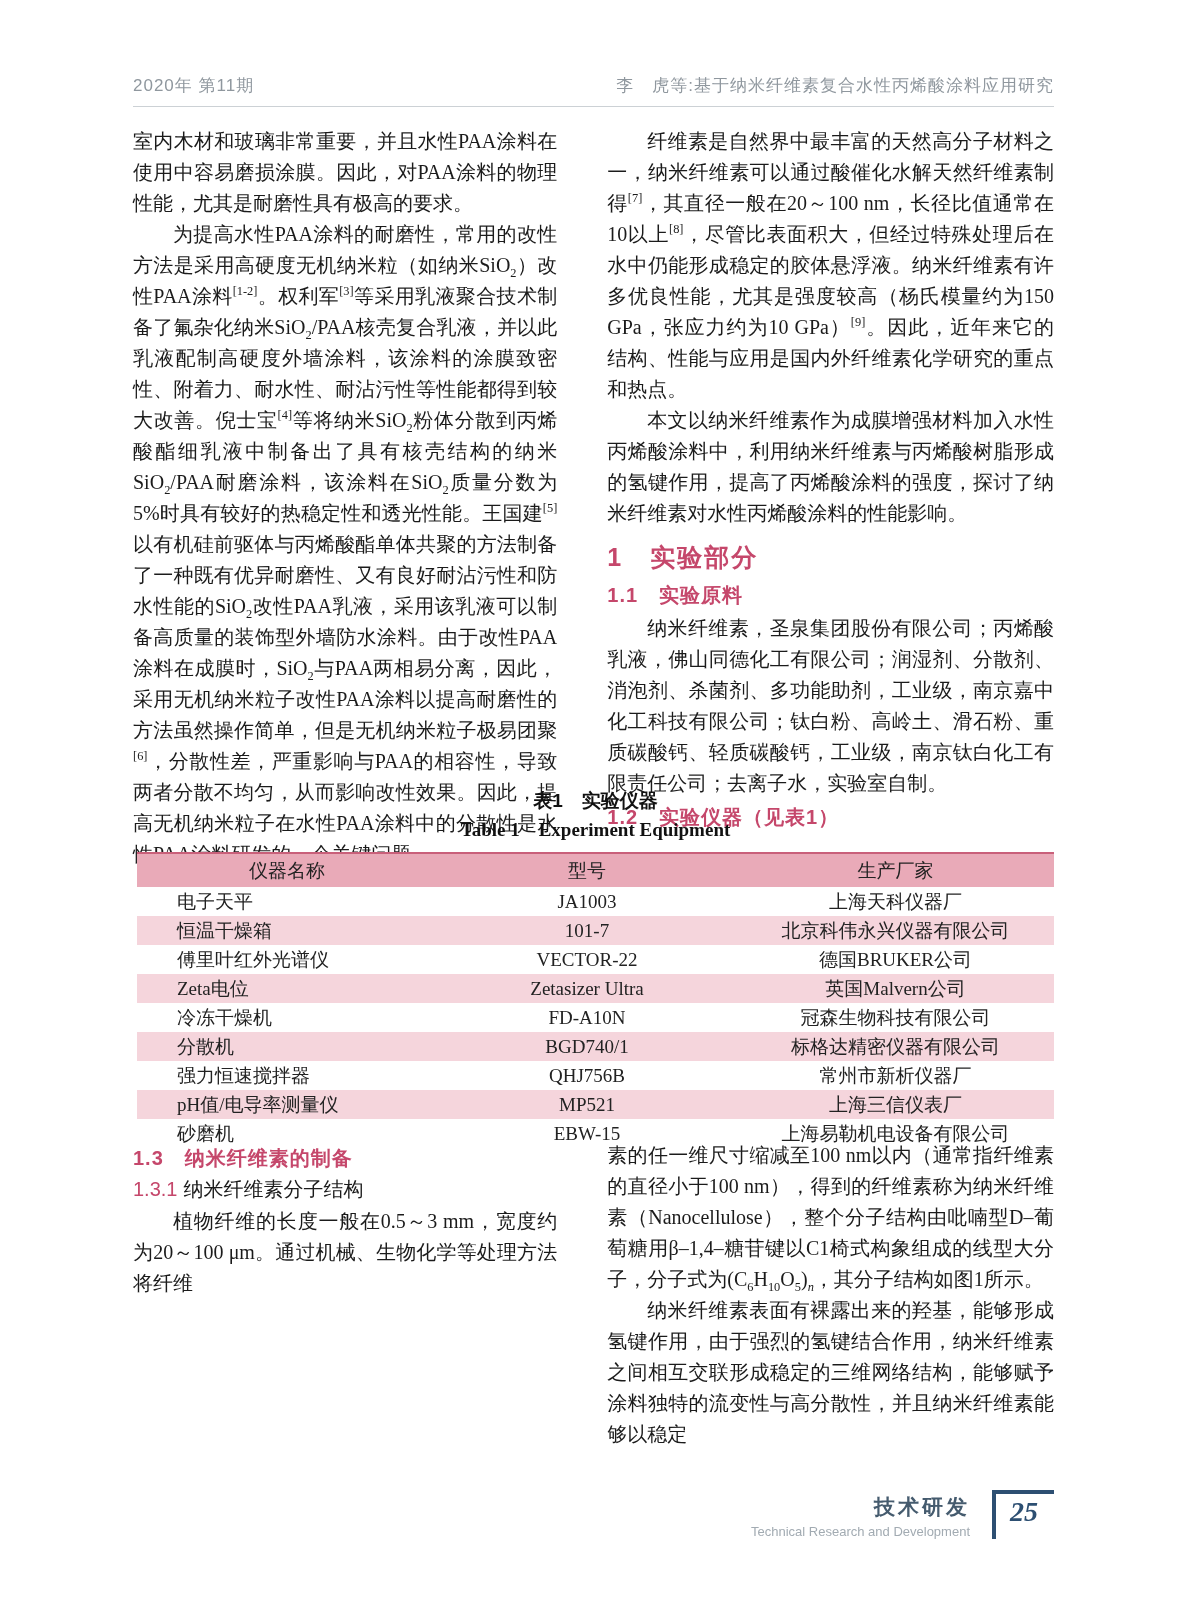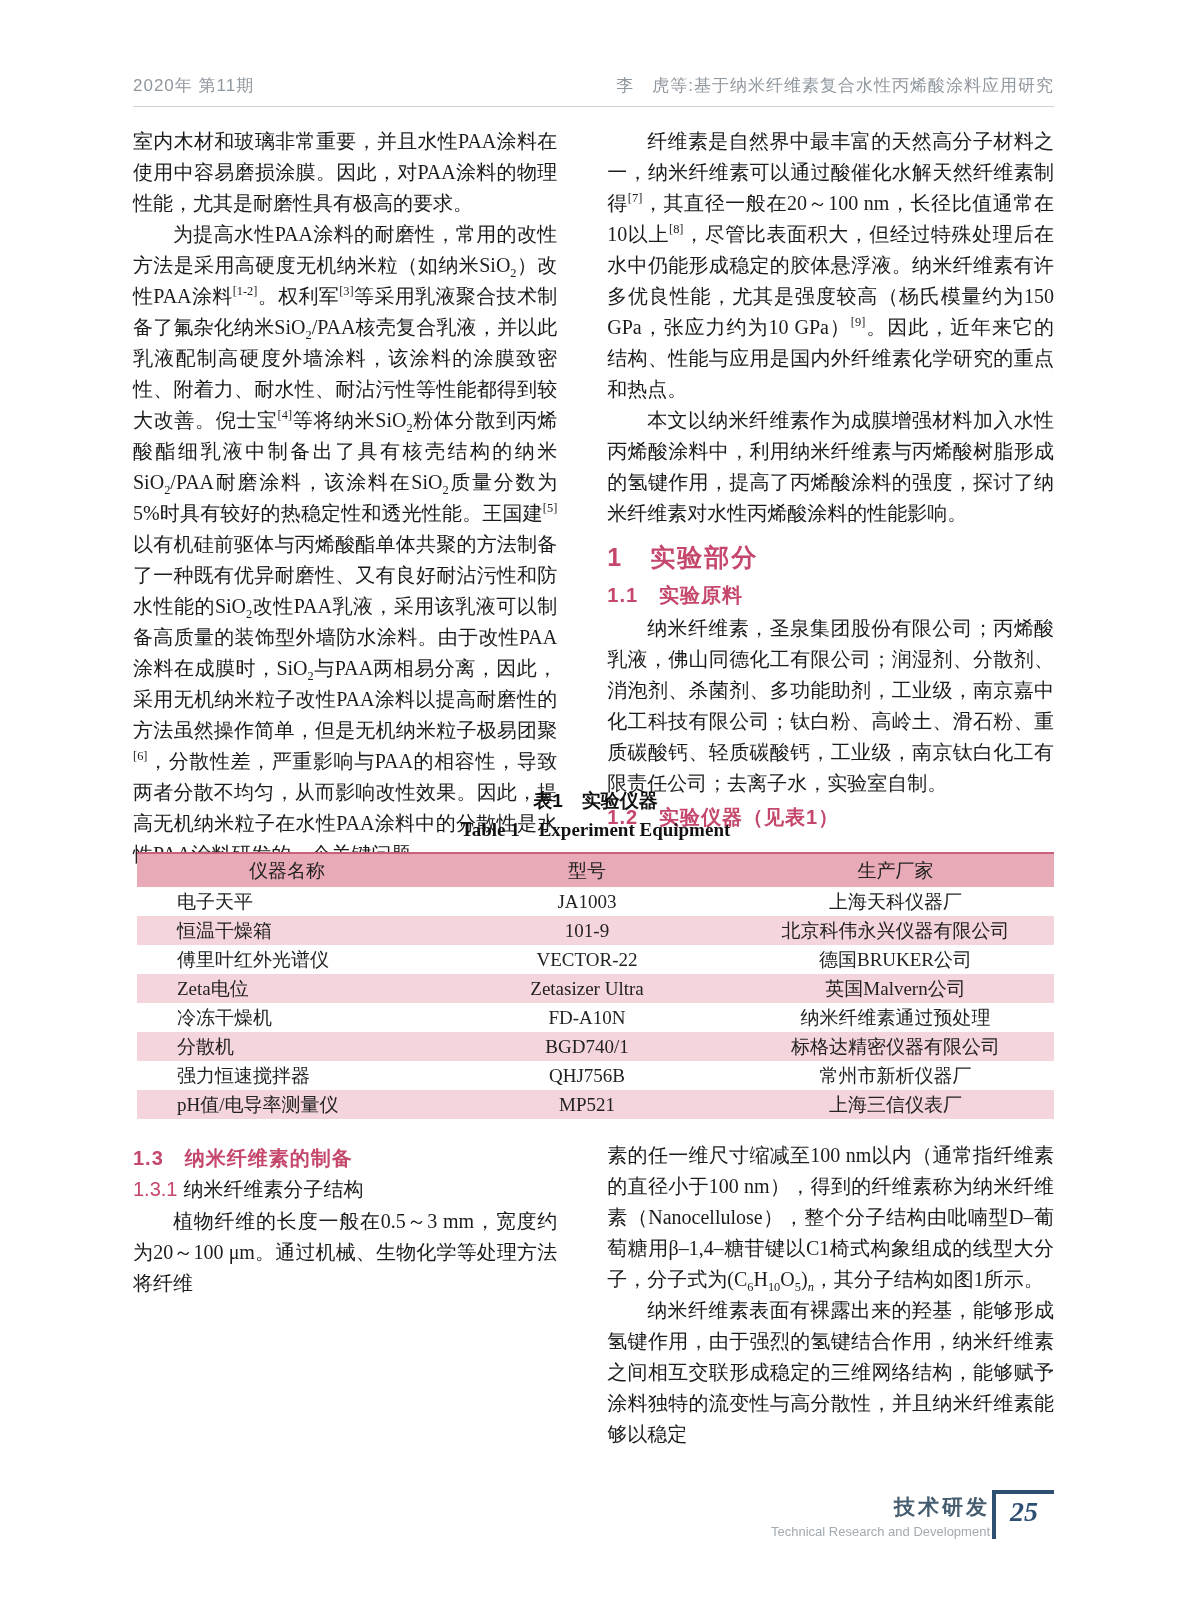--- a/index.html
+++ b/index.html
@@ -70,21 +70,21 @@
   }
   table.equip td{height:29px;text-align:center;}
   table.equip th:first-child,
   table.equip td:first-child{text-align:left;padding-left:40px;width:300px;}
   table.equip th:first-child{text-align:center;padding-left:0;}
   table.equip th:nth-child(2),table.equip td:nth-child(2){width:300px;}
   table.equip tbody tr:nth-child(even){background:var(--table-stripe);}
   
   .page-footer{
     position:absolute;right:133px;top:1490px;
-    display:flex;align-items:stretch;gap:2px;
+    display:flex;align-items:stretch;gap:22px;
   }
   .footer-text{display:flex;flex-direction:column;align-items:flex-end;justify-content:flex-start;padding-top:3px;}
   .footer-cn{
     font-family:"Liberation Sans","DejaVu Sans",sans-serif;
     font-size:21px;font-weight:bold;color:#455b6e;letter-spacing:3px;
   }
   .footer-en{
     font-family:"Liberation Sans","DejaVu Sans",sans-serif;
     font-size:13px;color:var(--footer-gray);margin-top:3px;
   }
@@ -135,52 +135,57 @@
         </tr>
       </thead>
       <tbody>
           <tr>
             <td>电子天平</td>
             <td>JA1003</td>
             <td>上海天科仪器厂</td>
           </tr>
           <tr>
             <td>恒温干燥箱</td>
-            <td>101-9</td>
+            <td>101-7</td>
             <td>北京科伟永兴仪器有限公司</td>
           </tr>
           <tr>
             <td>傅里叶红外光谱仪</td>
             <td>VECTOR-22</td>
             <td>德国BRUKER公司</td>
           </tr>
           <tr>
             <td>Zeta电位</td>
             <td>Zetasizer Ultra</td>
             <td>英国Malvern公司</td>
           </tr>
           <tr>
             <td>冷冻干燥机</td>
             <td>FD-A10N</td>
-            <td>纳米纤维素通过预处理</td>
+            <td>冠森生物科技有限公司</td>
           </tr>
           <tr>
             <td>分散机</td>
             <td>BGD740/1</td>
             <td>标格达精密仪器有限公司</td>
           </tr>
           <tr>
             <td>强力恒速搅拌器</td>
             <td>QHJ756B</td>
             <td>常州市新析仪器厂</td>
           </tr>
           <tr>
             <td>pH值/电导率测量仪</td>
             <td>MP521</td>
             <td>上海三信仪表厂</td>
+          </tr>
+          <tr>
+            <td>砂磨机</td>
+            <td>EBW-15</td>
+            <td>上海易勒机电设备有限公司</td>
           </tr>
         </tbody>
     </table>
   </div>
 
   <div class="cols cols-bottom">
     <div class="col-l">
       <h3 class="h-sub">1.3　纳米纤维素的制备</h3>
       <h4 class="h-sub4"><span class="num">1.3.1</span><span>纳米纤维素分子结构</span></h4>
       <p class="par indent">植物纤维的长度一般在0.5～3 mm，宽度约为20～100 μm。通过机械、生物化学等处理方法将纤维</p>

